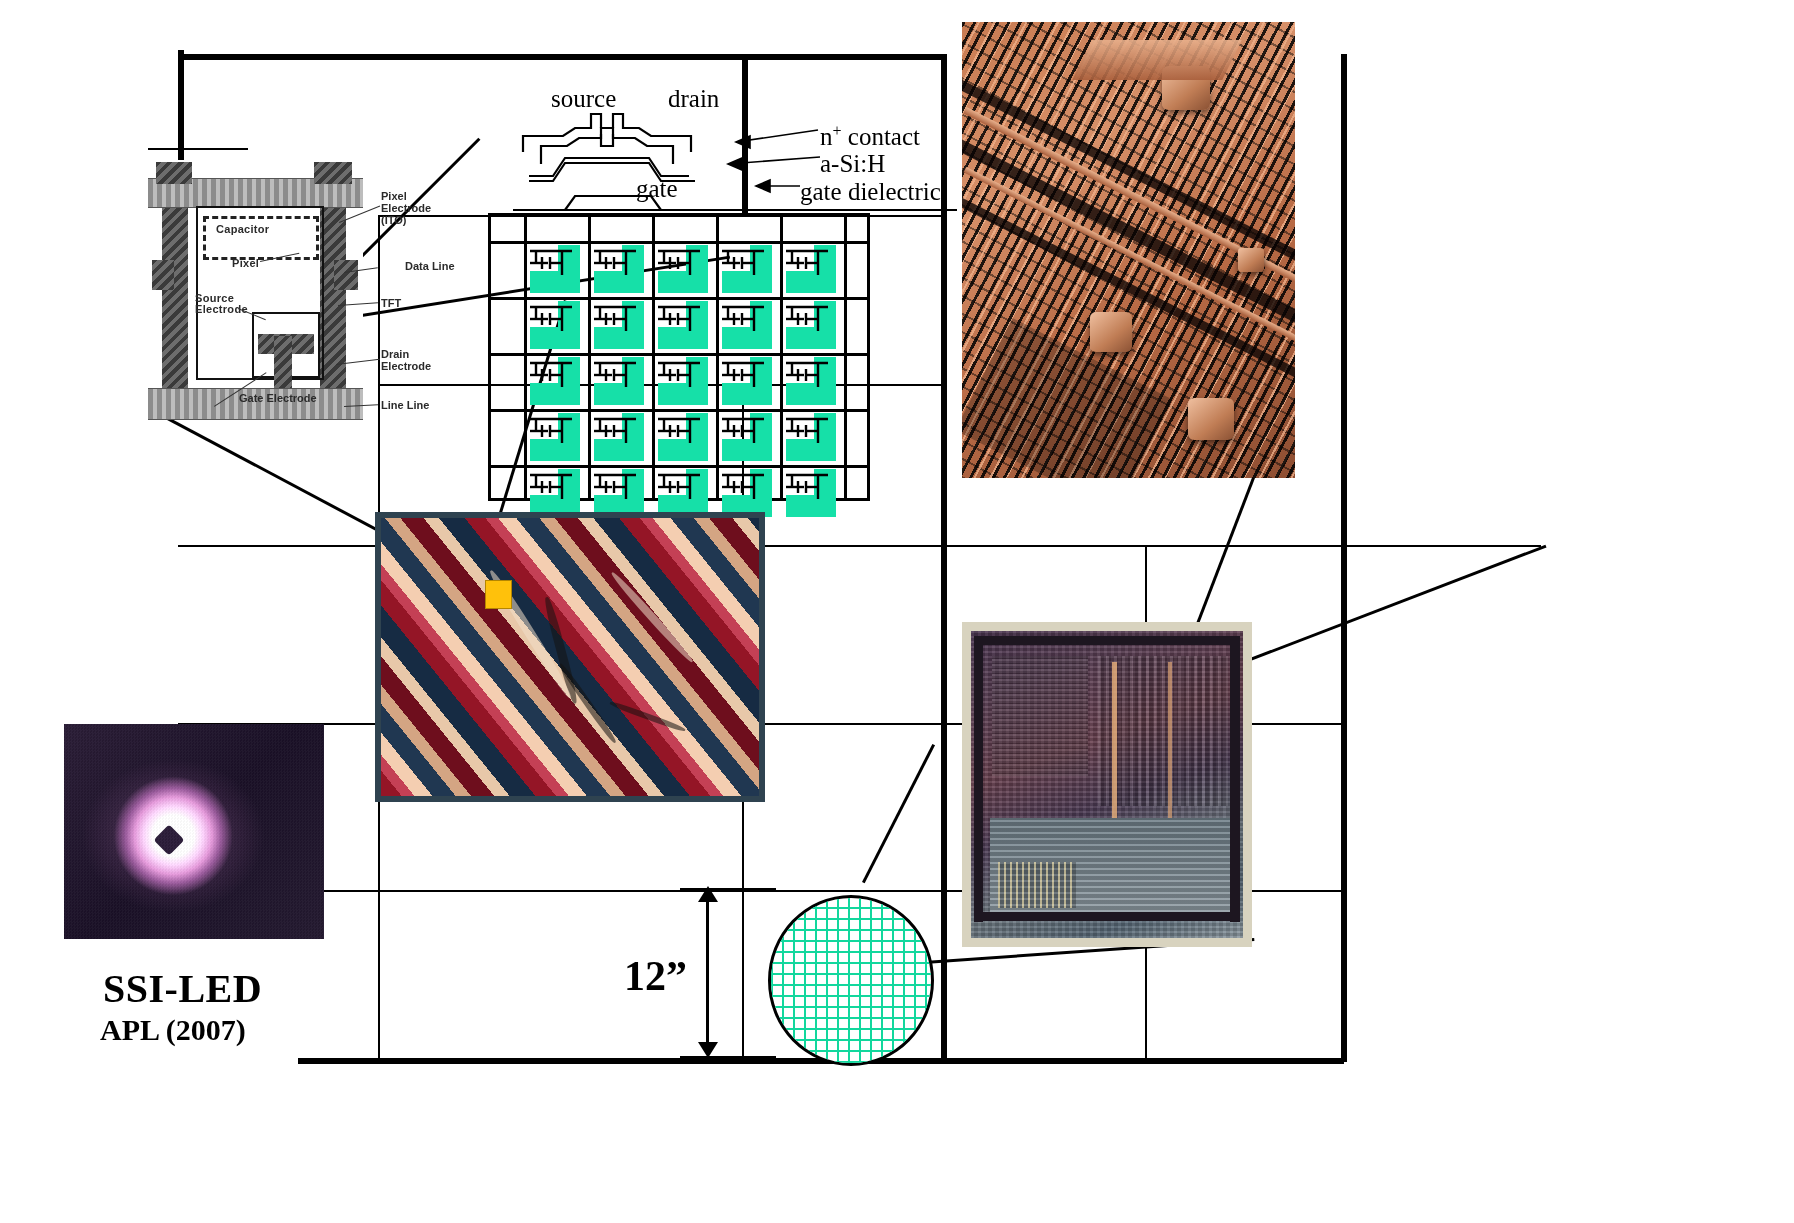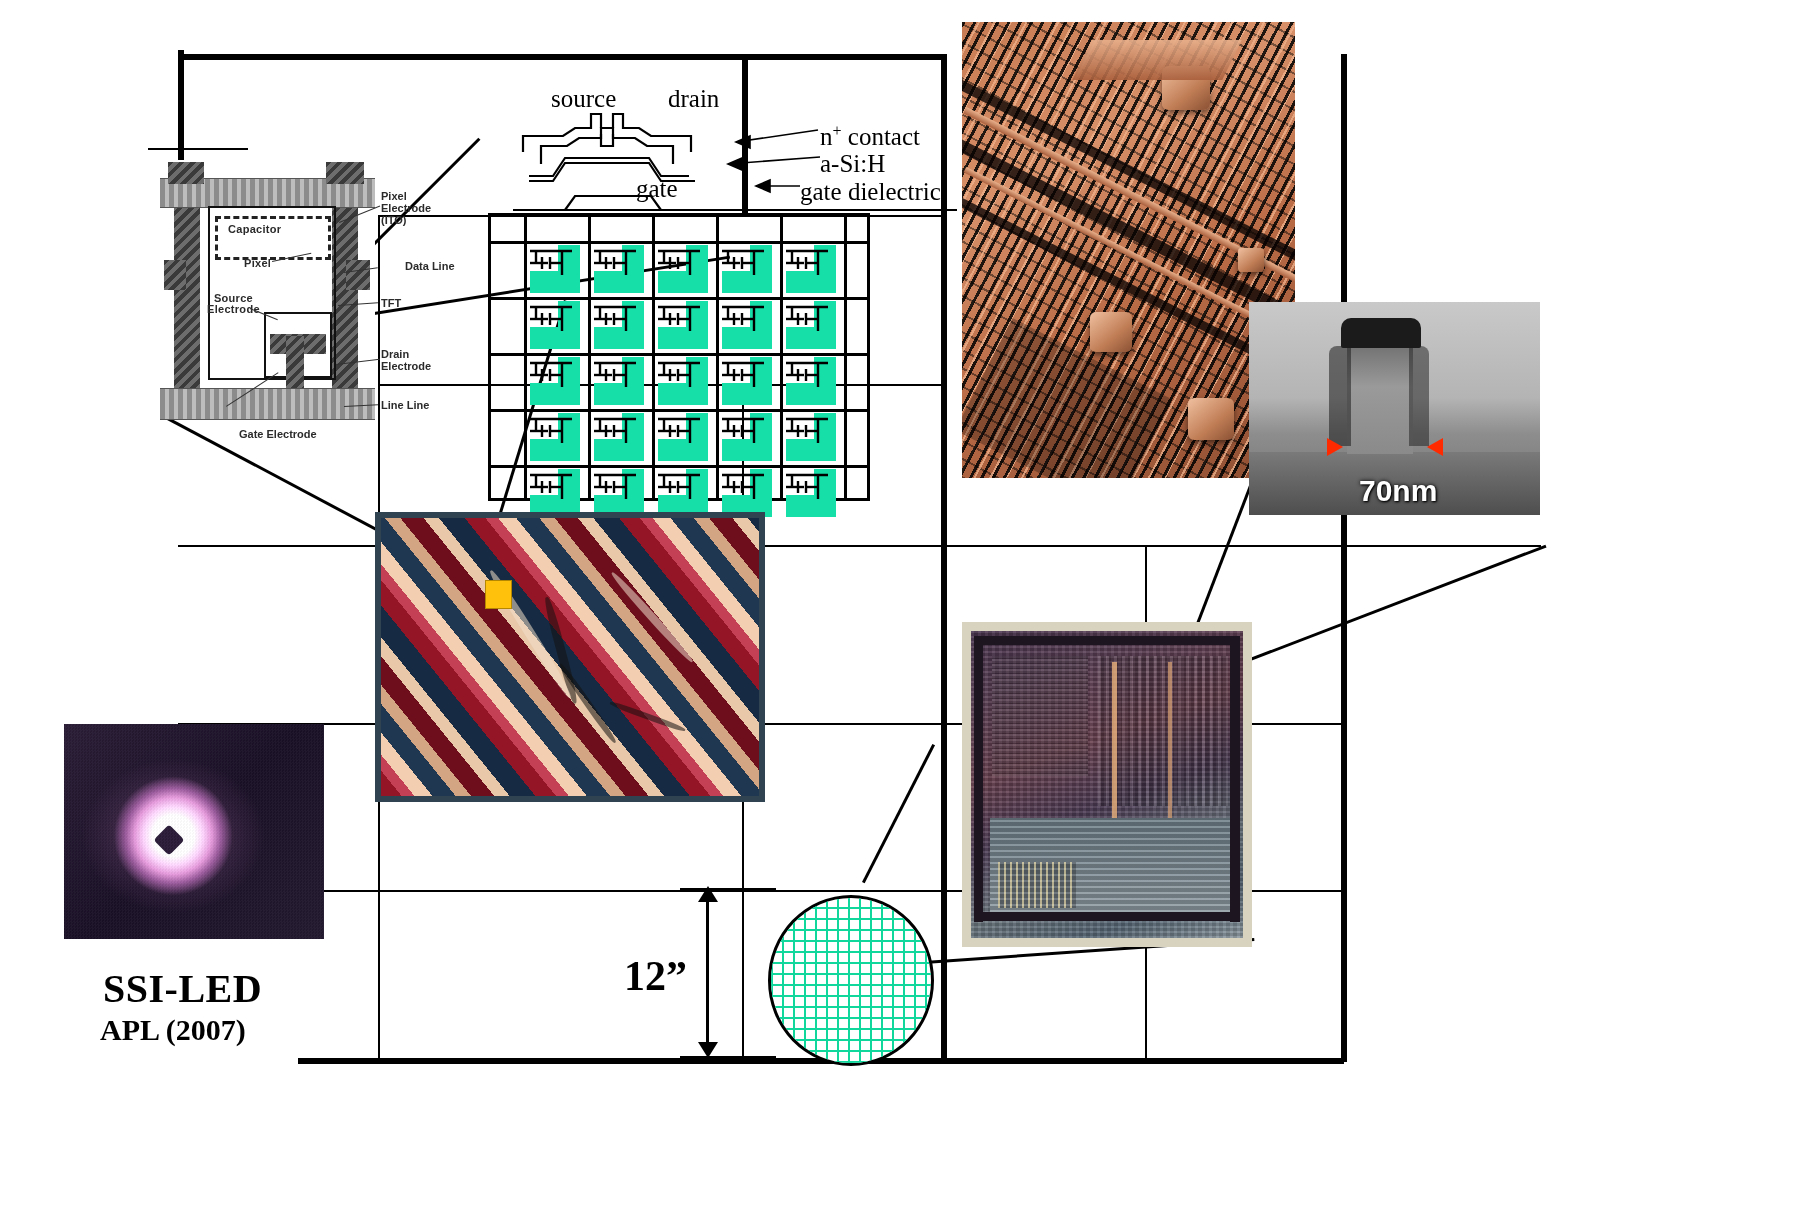--- a/index.html
+++ b/index.html
@@ -17,21 +17,21 @@
   .rule-h.thin{height:2px;}
   .rule-v.thin{width:2px;}
 
   
   .leader{position:absolute;transform-origin:0 0;background:#000;height:3px;}
 
   
   .xsec-label{position:absolute;font-size:25px;color:#000;white-space:nowrap;}
 
   
-  #lcd-cell{position:absolute;left:160px;top:160px;width:215px;height:260px;text-align:center;}
+  #lcd-cell{position:absolute;left:148px;top:160px;width:215px;height:260px;}
   .lcd-bg{position:absolute;inset:0;background:#ffffff;}
   .lcd-bar{position:absolute;background:
       repeating-linear-gradient(135deg,#3a3a3a 0 4px,#6d6d6d 4px 8px);}
   .lcd-hbar{position:absolute;background:
       repeating-linear-gradient(90deg,#8c8c8c 0 5px,#bdbdbd 5px 9px);
       border-top:1px solid #555;border-bottom:1px solid #555;}
   .lcd-frame{position:absolute;border:2px solid #111;}
   .lcd-dash{position:absolute;border:3px dashed #222;}
   .lcd-txt{position:absolute;font-family:"Liberation Sans",sans-serif;
       font-size:11px;color:#2b2b2b;font-weight:bold;letter-spacing:.3px;
@@ -210,21 +210,21 @@
   </div>
 
   <div class="lcd-anno" style="left:381px;top:190px;">Pixel
 Electrode
 (ITO)</div>
   <div class="lcd-anno" style="left:381px;top:260px;padding-left:24px;">Data Line</div>
   <div class="lcd-anno" style="left:381px;top:297px;">TFT</div>
   <div class="lcd-anno" style="left:381px;top:348px;">Drain
 Electrode</div>
   <div class="lcd-anno" style="left:381px;top:399px;">Line Line</div>
-  <div class="lcd-anno" style="left:196px;top:428px;padding-left:43px;">Gate Electrode</div>
+  <div class="lcd-anno" style="left:196px;top:392px;padding-left:43px;">Gate Electrode</div>
 
   <div class="lcd-ptr" style="left:339px;top:222px;width:44px;transform:rotate(-22deg);"></div>
   <div class="lcd-ptr" style="left:344px;top:272px;width:34px;transform:rotate(-8deg);"></div>
   <div class="lcd-ptr" style="left:338px;top:305px;width:40px;transform:rotate(-4deg);"></div>
   <div class="lcd-ptr" style="left:336px;top:364px;width:44px;transform:rotate(-7deg);"></div>
   <div class="lcd-ptr" style="left:344px;top:406px;width:34px;transform:rotate(-3deg);"></div>
 
   <div class="abs" style="left:505px;top:84px;width:460px;height:130px;">
     <svg width="460" height="130" viewBox="0 0 460 130">
       <g fill="none" stroke="#000" stroke-width="2.2">
@@ -677,31 +677,20 @@
     <div class="sem-bandh" style="left:-20px;top:180px;width:420px;height:7px;transform:rotate(27deg);"></div>
     <div class="sem-bandh" style="left:-20px;top:240px;width:420px;height:6px;transform:rotate(27deg);"></div>
     <div class="sem-blob" style="left:200px;top:44px;width:48px;height:44px;"></div>
     <div class="sem-blob" style="left:128px;top:290px;width:42px;height:40px;"></div>
     <div class="sem-blob" style="left:226px;top:376px;width:46px;height:42px;"></div>
     <div class="sem-blob" style="left:276px;top:226px;width:26px;height:24px;"></div>
     <div class="sem-dark" style="left:12px;top:330px;width:180px;height:126px;opacity:.35;transform:rotate(27deg);"></div>
     <div class="sem-bandh" style="left:120px;top:18px;width:150px;height:40px;transform:skewX(-26deg);opacity:.9;"></div>
   </div>
 
-  <div class="photo" id="tem">
-    <div class="tem-inner"></div>
-    <div class="tem-sub" style="left:0;top:150px;width:291px;height:63px;"></div>
-    <div class="tem-pillar" style="left:98px;top:40px;width:66px;height:112px;"></div>
-    <div class="tem-cap" style="left:92px;top:16px;width:80px;height:30px;border-radius:10px 10px 2px 2px;"></div>
-    <div class="tem-cap" style="left:80px;top:44px;width:22px;height:100px;opacity:.55;border-radius:8px 0 0 0;"></div>
-    <div class="tem-cap" style="left:160px;top:44px;width:20px;height:100px;opacity:.5;border-radius:0 8px 0 0;"></div>
-    <div class="tem-arrow" style="left:78px;top:136px;border-top:9px solid transparent;border-bottom:9px solid transparent;border-left:16px solid #ff2a00;"></div>
-    <div class="tem-arrow" style="left:178px;top:136px;border-top:9px solid transparent;border-bottom:9px solid transparent;border-right:16px solid #ff2a00;"></div>
-    <div class="tem-label" style="left:110px;top:172px;">70nm</div>
-  </div>
 
   <div class="photo" id="marble">
     <div class="marble-inner"></div>
     <div class="marble-streak" style="left:176px;top:84px;width:110px;height:9px;transform:rotate(75deg);"></div>
     <div class="marble-streak" style="left:188px;top:150px;width:96px;height:7px;transform:rotate(55deg);"></div>
     <div class="marble-streak" style="left:236px;top:188px;width:80px;height:6px;transform:rotate(20deg);"></div>
     <div class="marble-light" style="left:120px;top:56px;width:150px;height:10px;transform:rotate(58deg);"></div>
     <div class="marble-light" style="left:240px;top:58px;width:120px;height:8px;transform:rotate(48deg);"></div>
     <div class="yellow-sq" style="left:110px;top:68px;width:25px;height:27px;"></div>
   </div>

